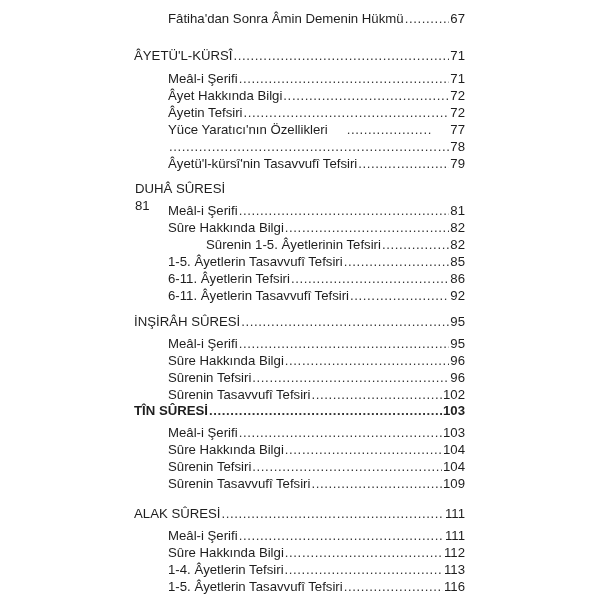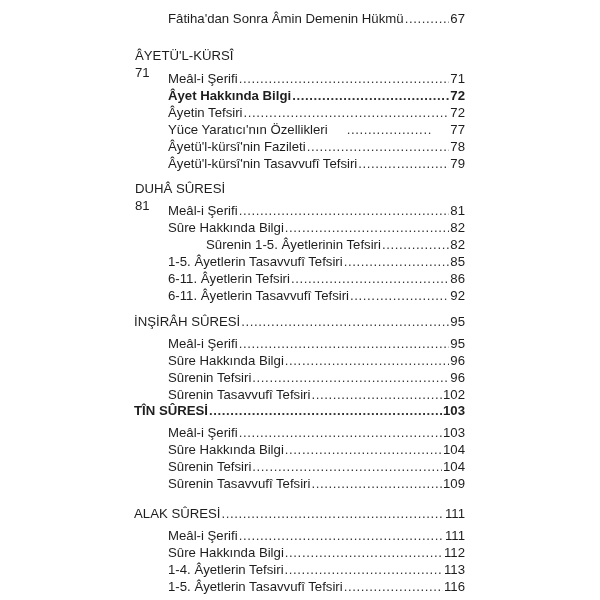--- a/index.html
+++ b/index.html
@@ -16,47 +16,46 @@
 </style>
 </head>
 <body>
 
 <div class="page" id="toc">
     <div class="row sub" style="top: 10px;">
       <span class="title">Fâtiha'dan Sonra Âmin Demenin Hükmü</span>
       <span class="dots"></span>
       <span class="page-num">67</span>
     </div>
-    <div class="row" style="top: 47px; flex-direction: column;">
+    <div class="row" style="top: 47px;">
       <span class="title">ÂYETÜ'L-KÜRSÎ</span>
       <span class="dots"></span>
       <span class="page-num">71</span>
     </div>
     <div class="row sub" style="top: 70px;">
       <span class="title">Meâl-i Şerifi </span>
       <span class="dots"></span>
       <span class="page-num">71</span>
     </div>
-    <div class="row sub" style="top: 87px; font-weight: bold;">
+    <div class="row sub" style="top: 87px;">
       <span class="title">Âyet Hakkında Bilgi </span>
       <span class="dots"></span>
       <span class="page-num">72</span>
     </div>
     <div class="row sub" style="top: 104px;">
       <span class="title">Âyetin Tefsiri</span>
       <span class="dots"></span>
       <span class="page-num">72</span>
     </div>
     <div class="row sub" style="top: 121px; gap: 18px;">
       <span class="title">Yüce Yaratıcı'nın Özellikleri </span>
       <span class="dots"></span>
       <span class="page-num">77</span>
     </div>
     <div class="row sub" style="top: 138px;">
-      <span class="title">Âyetü'l-kürsî'nin Fazileti</span>
       <span class="dots"></span>
       <span class="page-num">78</span>
     </div>
     <div class="row sub" style="top: 155px;">
       <span class="title">Âyetü'l-kürsî'nin Tasavvufî Tefsiri</span>
       <span class="dots"></span>
       <span class="page-num">79</span>
     </div>
     <div class="row" style="top: 180px; flex-direction: column;">
       <span class="title">DUHÂ SÛRESİ</span>

